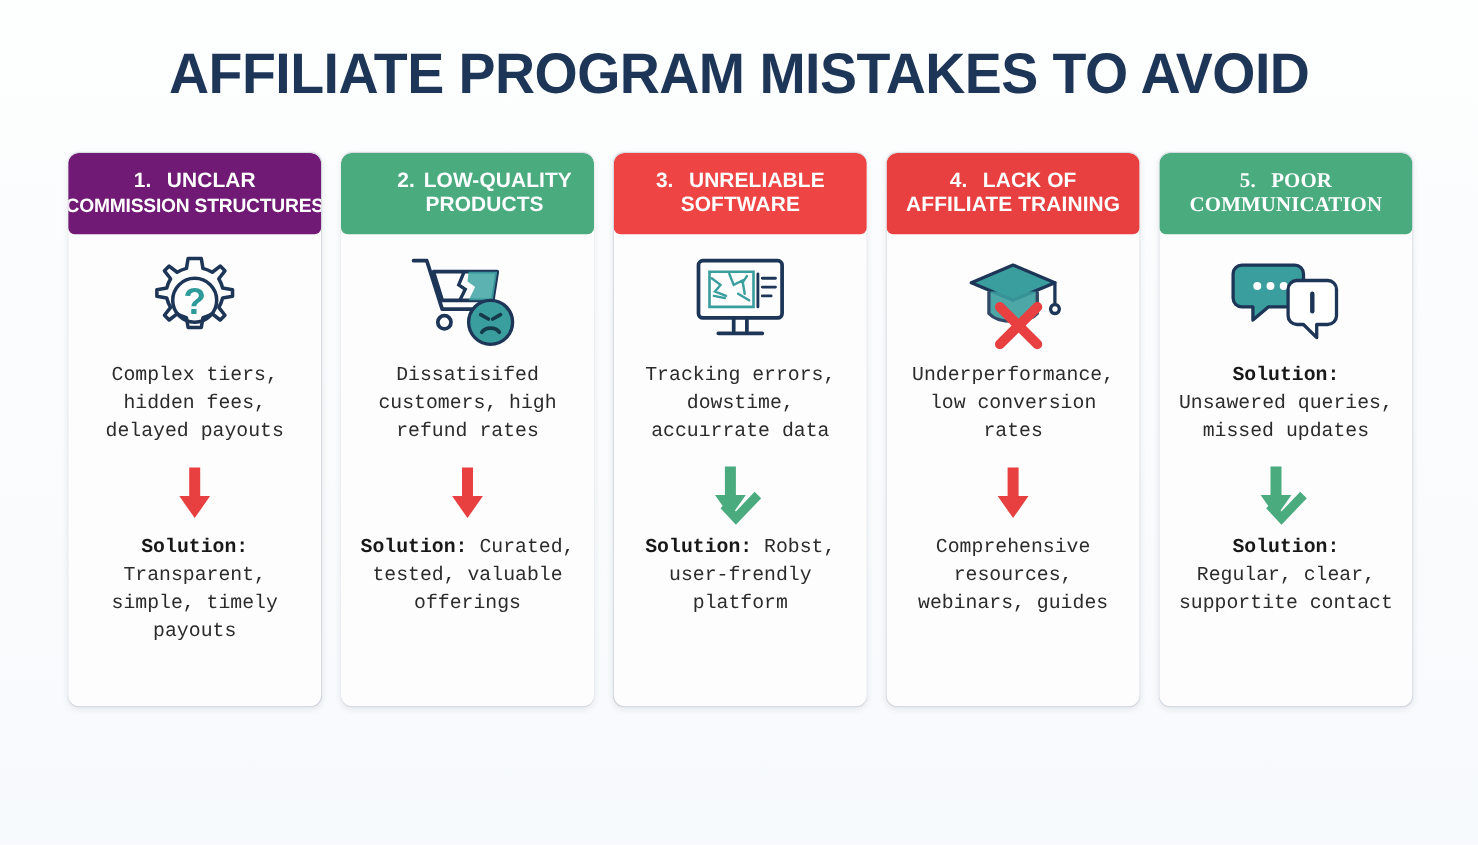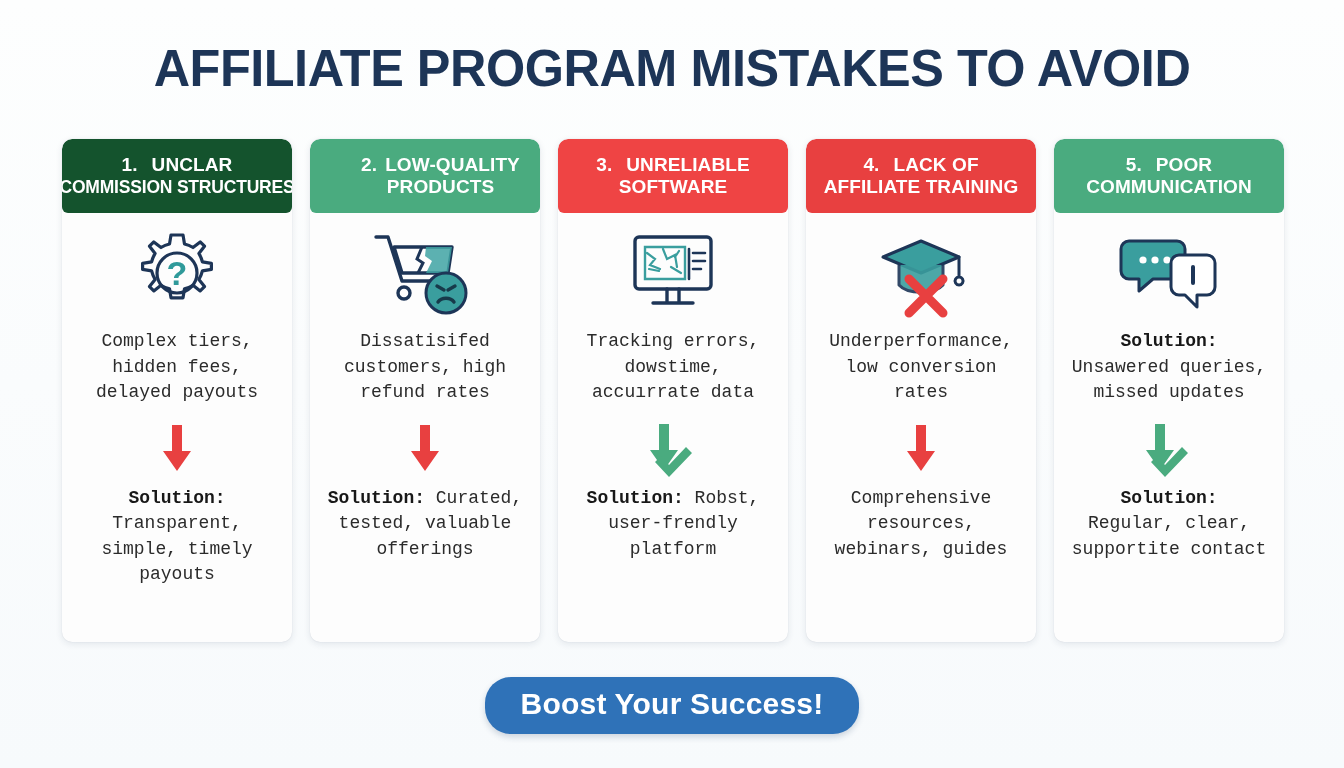--- a/index.html
+++ b/index.html
@@ -146,21 +146,21 @@
 </head>
 <body>
 
 <div class="page">
 
   <div class="title">AFFILIATE PROGRAM MISTAKES TO AVOID</div>
 
   <div class="cards">
 
     <div class="card">
-      <div class="card-header" style="background:#14532d;">
+      <div class="card-header" style="background:#701a75;">
         <div class="hdr-line1">
           <span class="hdr-num">1.</span><span>UNCLAR</span>
         </div>
         <div class="hdr-line2 tight">COMMISSION STRUCTURES</div>
       </div>
       <div class="icon-slot">
         <svg width="96" height="96" viewBox="0 0 96 96">
           <path d="M48 10 l6 0 1.5 9 a30 30 0 0 1 8.5 3.5 l7.2-5.6 4.3 4.3 -5.6 7.2 a30 30 0 0 1 3.5 8.5 l9 1.5 0 6 -9 1.5 a30 30 0 0 1 -3.5 8.5 l5.6 7.2 -4.3 4.3 -7.2-5.6 a30 30 0 0 1 -8.5 3.5 l-1.5 9 -6 0 -6 0 -1.5-9 a30 30 0 0 1 -8.5-3.5 l-7.2 5.6 -4.3-4.3 5.6-7.2 a30 30 0 0 1 -3.5-8.5 l-9-1.5 0-6 9-1.5 a30 30 0 0 1 3.5-8.5 l-5.6-7.2 4.3-4.3 7.2 5.6 a30 30 0 0 1 8.5-3.5 l1.5-9 z" fill="none" stroke="#1d3557" stroke-width="3.2" stroke-linejoin="round"></path>
           <circle cx="48" cy="48" r="20" fill="none" stroke="#1d3557" stroke-width="3.2"></circle>
           <text x="48" y="60" font-family="Liberation Sans, sans-serif" font-size="34" font-weight="bold" fill="#2f9a9a" text-anchor="middle">?</text>
@@ -258,21 +258,21 @@
         <svg width="46" height="56" viewBox="0 0 46 56">
           <path d="M18 4 h10 v26 h9 l-14 20 -14-20 h9 z" fill="#e84040"></path>
         </svg>
       </div>
       <div class="solution-text">
         <span>Comprehensive resources, webinars, guides</span>
       </div>
     </div>
 
     <div class="card">
-      <div class="card-header" style="background:#4aab7f;">
+      <div class="card-header" style="background:#4aab7f;font-family:Liberation Serif, serif;">
         <div class="hdr-line1">
           <span class="hdr-num">5.</span><span>POOR</span>
         </div>
         <div class="hdr-line2">COMMUNICATION</div>
       </div>
       <div class="icon-slot">
         <svg width="100" height="88" viewBox="0 0 100 88">
           <path d="M10 12 h48 a8 8 0 0 1 8 8 v22 a8 8 0 0 1 -8 8 h-24 l-14 12 v-12 h-10 a8 8 0 0 1 -8-8 v-22 a8 8 0 0 1 8-8 z" fill="#3a9e9e" stroke="#1d3557" stroke-width="3" stroke-linejoin="round"></path>
           <circle cx="24" cy="31" r="3.6" fill="#ffffff"></circle>
           <circle cx="36" cy="31" r="3.6" fill="#ffffff"></circle>
@@ -292,17 +292,14 @@
         </svg>
       </div>
       <div class="solution-text">
         <span class="sol-label">Solution:</span><br>
         <span>Regular, clear, supportite contact</span>
       </div>
     </div>
 
   </div>
 
-  <div class="cta-wrap">
-    <button class="cta-button">Boost Your Success!</button>
-  </div>
 
 </div>
 
 </body></html>

